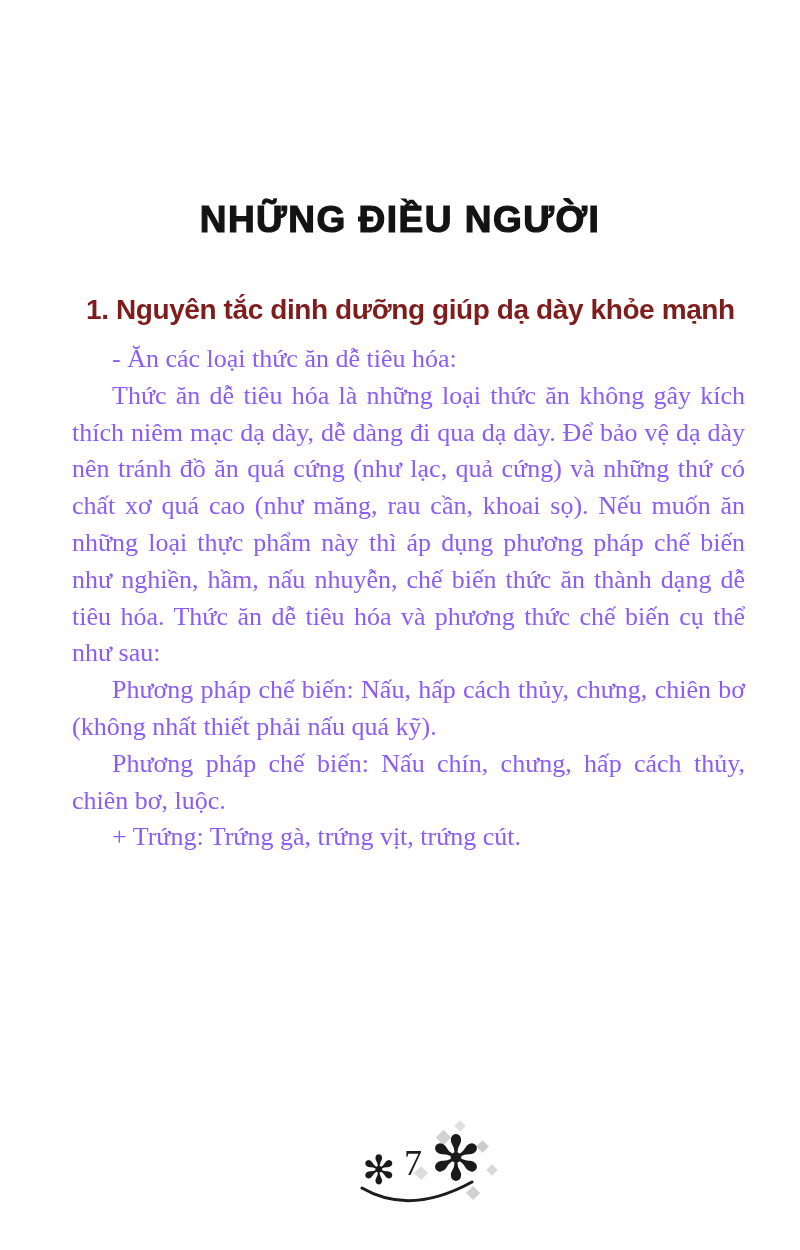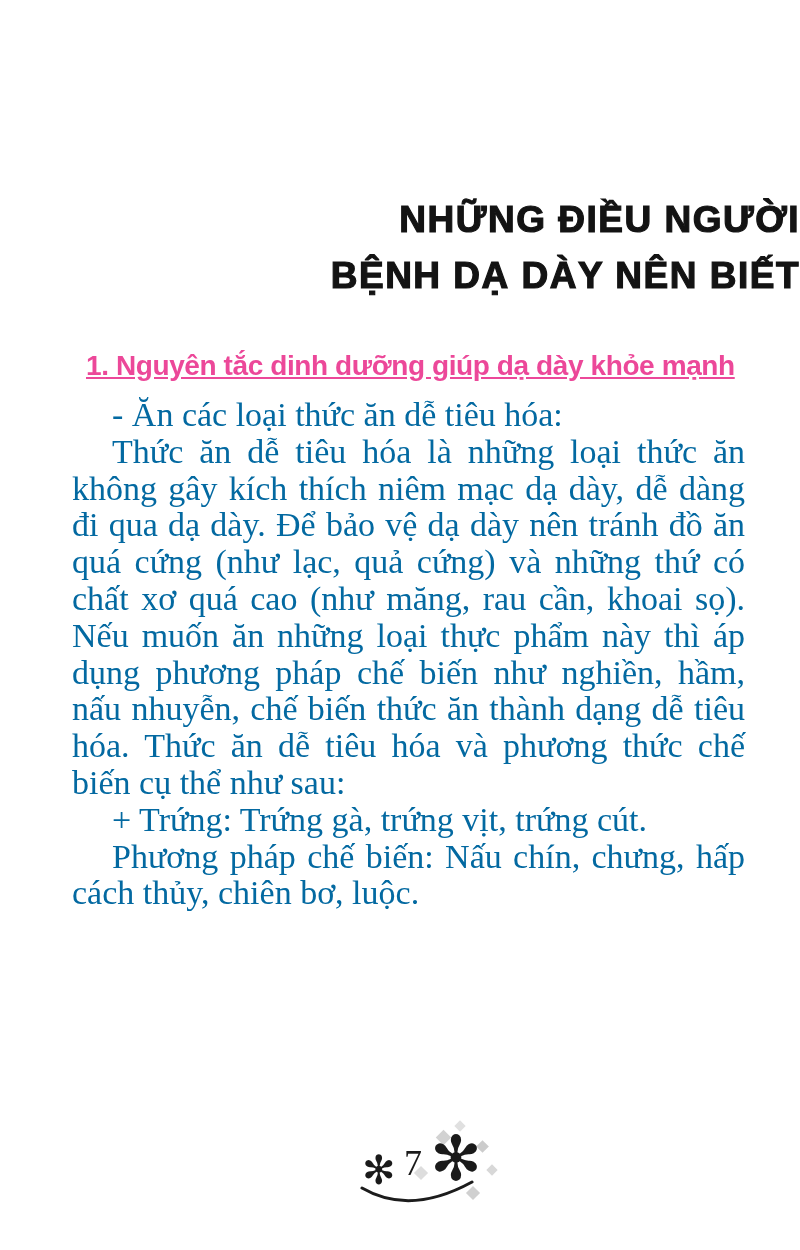--- a/index.html
+++ b/index.html
@@ -11,45 +11,44 @@
     color: #141414;
   }
   .page {
     position: relative;
     width: 800px; height: 1250px;
     background: #ffffff;
     overflow: hidden;
   }
   .book-title {
     padding-top: 192px;
-    text-align: right;
+    text-align: center;
     font-family: "Liberation Sans", sans-serif;
     font-weight: 700;
     font-size: 37px;
     line-height: 56px;
     letter-spacing: 1.5px;
     color: #131313;
     -webkit-text-stroke: 1.2px #131313;
   }
   .section-heading {
     margin: 46px 10px 0 86px;
     font-family: "Liberation Sans", sans-serif;
     font-weight: 700;
     font-size: 28px;
     letter-spacing: -0.4px;
     white-space: nowrap;
-    color: #ec4899;
-    text-decoration: underline;
+    color: #7f1d1d;
   }
   .body-text {
     margin: 15px 55px 0 72px;
-    font-size: 34px;
+    font-size: 26px;
     line-height: 36.8px;
     text-align: justify;
-    color: #0369a1;
+    color: #8b5cf6;
   }
   .body-text p {
     margin: 0;
     text-indent: 40px;
   }
   
   .ornament {
     position: absolute;
     left: 352px; top: 1126px;
     width: 160px; height: 95px;
@@ -81,30 +80,30 @@
   .sp5 { left: 116px; top: 62px; width: 10px; height: 10px; background: #d0d0d0; }
   .sp6 { left: 104px; top: -4px; width: 8px;  height: 8px;  background: #e0e0e0; }
 </style>
 </head>
 <body>
 
 <div class="page">
 
   <div class="book-title">
     <div>NHỮNG ĐIỀU NGƯỜI</div>
-    <div>BỆNH DẠ DÀY NÊN BIẾT</div>
   </div>
 
   <div class="section-heading">1. Nguyên tắc dinh dưỡng giúp dạ dày khỏe mạnh</div>
 
   <div class="body-text">
     <p>- Ăn các loại thức ăn dễ tiêu hóa:</p>
     <p>Thức ăn dễ tiêu hóa là những loại thức ăn không gây kích thích niêm mạc dạ dày, dễ dàng đi qua dạ dày. Để bảo vệ dạ dày nên tránh đồ ăn quá cứng (như lạc, quả cứng) và những thứ có chất xơ quá cao (như măng, rau cần, khoai sọ). Nếu muốn ăn những loại thực phẩm này thì áp dụng phương pháp chế biến như nghiền, hầm, nấu nhuyễn, chế biến thức ăn thành dạng dễ tiêu hóa. Thức ăn dễ tiêu hóa và phương thức chế biến cụ thể như sau:</p>
+    <p>Phương pháp chế biến: Nấu, hấp cách thủy, chưng, chiên bơ (không nhất thiết phải nấu quá kỹ).</p>
+    <p>Phương pháp chế biến: Nấu chín, chưng, hấp cách thủy, chiên bơ, luộc.</p>
     <p>+ Trứng: Trứng gà, trứng vịt, trứng cút.</p>
-    <p>Phương pháp chế biến: Nấu chín, chưng, hấp cách thủy, chiên bơ, luộc.</p>
   </div>
 
   <div class="ornament">
     <span class="speckle sp1"></span>
     <span class="speckle sp2"></span>
     <span class="speckle sp3"></span>
     <span class="speckle sp4"></span>
     <span class="speckle sp5"></span>
     <span class="speckle sp6"></span>
 

